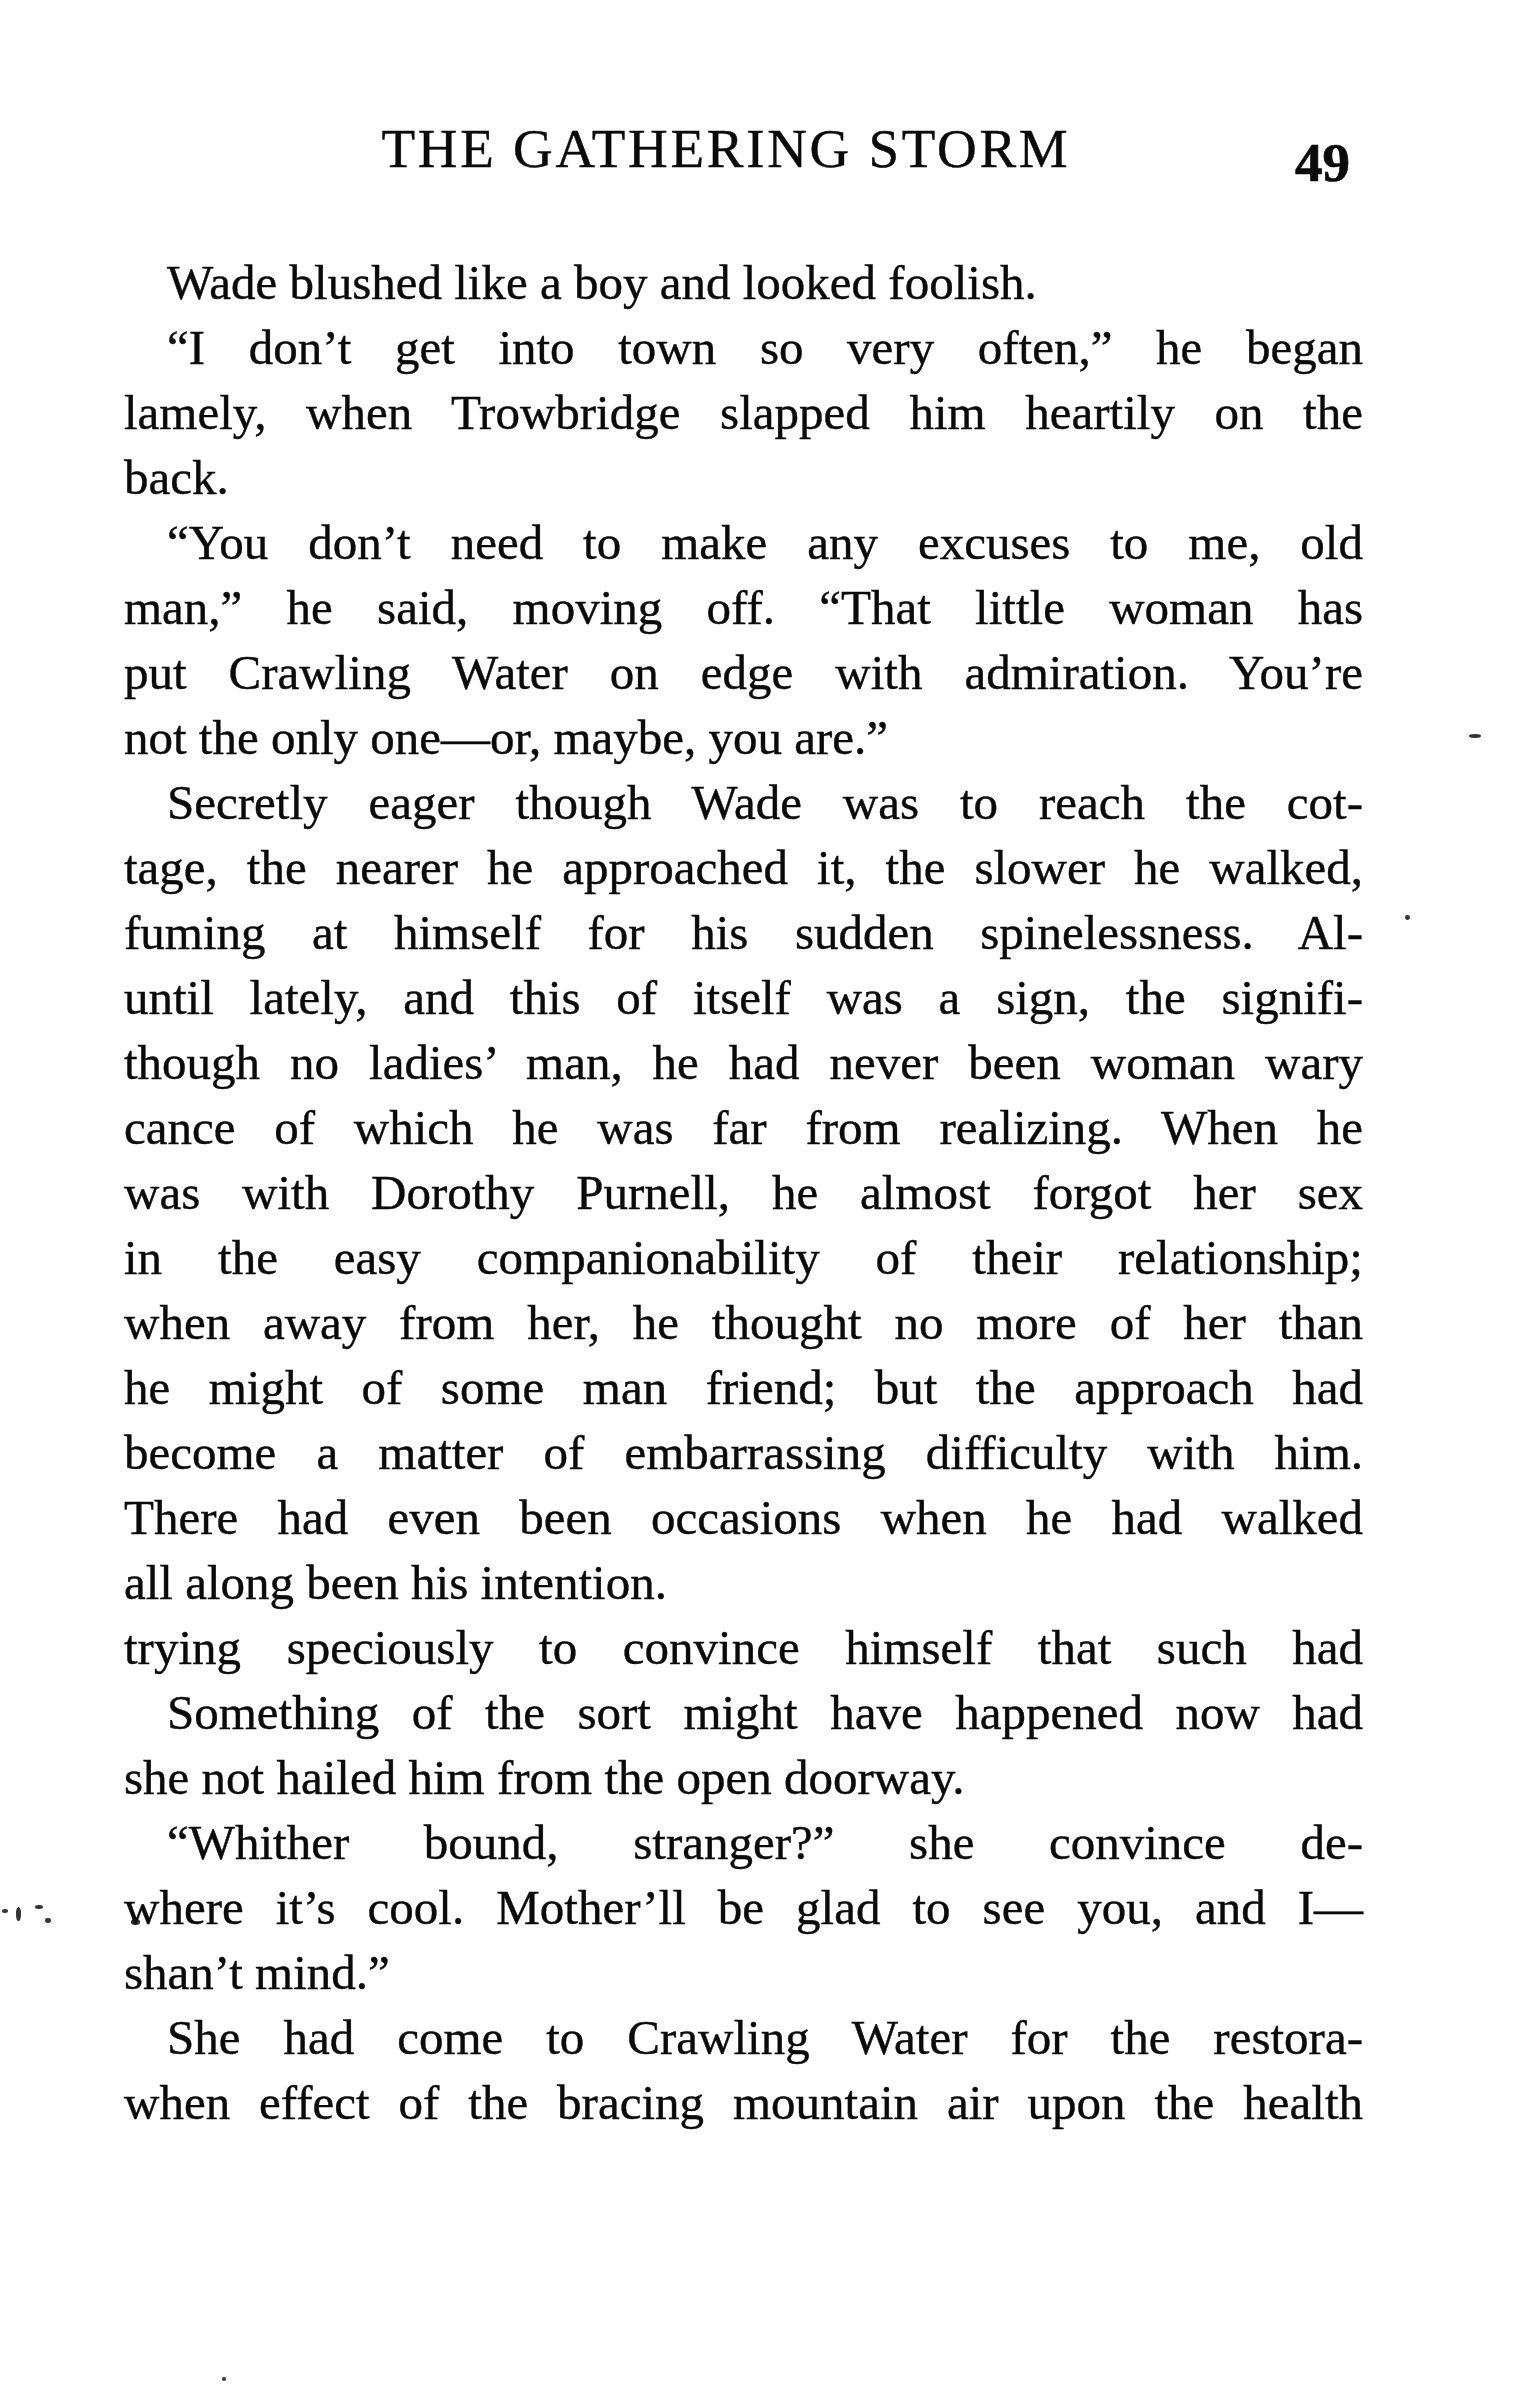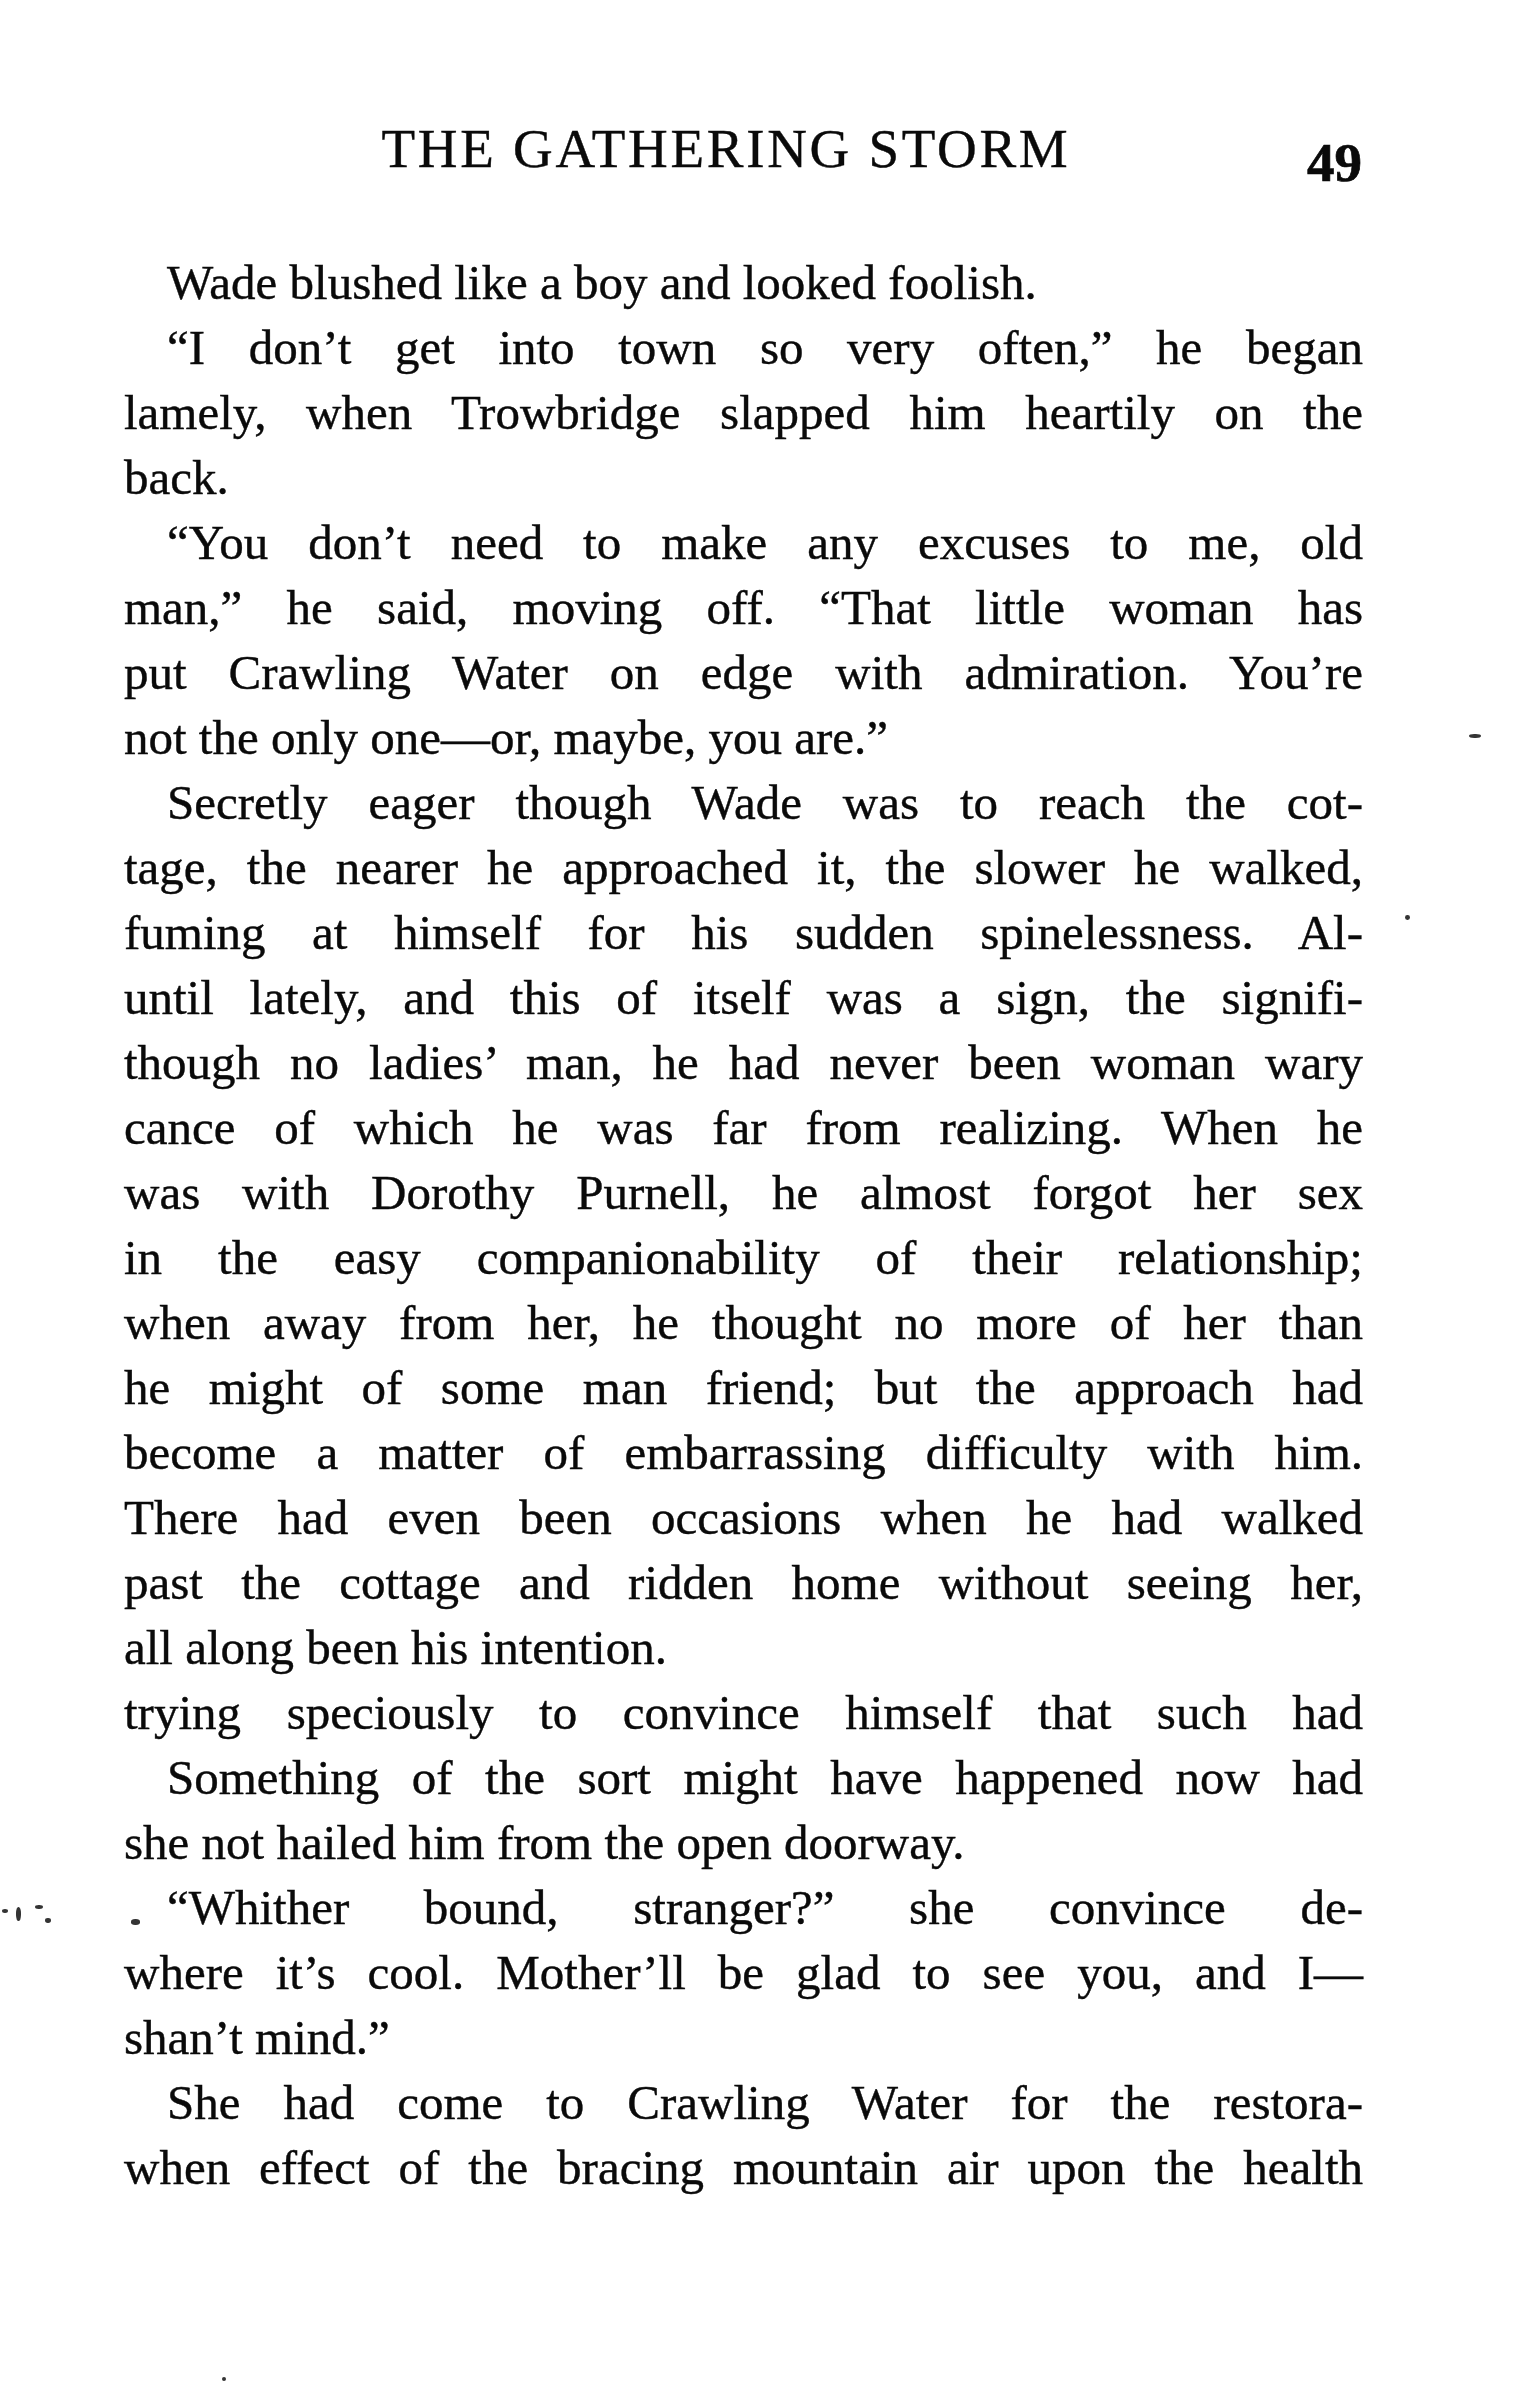--- a/index.html
+++ b/index.html
@@ -33,21 +33,21 @@
     right: 0;
     top: 0;
     text-align: center;
     font-size: 55px;
     line-height: 1;
     letter-spacing: 2.7px;
     white-space: nowrap;
   }
   .page-number {
     position: absolute;
-    right: 1px;
+    right: 13px;
     top: 14px;
     font-size: 55px;
     line-height: 1;
     font-weight: bold;
     -webkit-text-stroke: 0.7px #0a0a0a;
   }
   
   .text-block {
     position: absolute;
     left: 89px;
@@ -103,21 +103,20 @@
       <div class="line j">fuming at himself for his sudden spinelessness. Al-</div>
       <div class="line j">until lately, and this of itself was a sign, the signifi-</div>
       <div class="line j">though no ladies’ man, he had never been woman wary</div>
       <div class="line j">cance of which he was far from realizing. When he</div>
       <div class="line j">was with Dorothy Purnell, he almost forgot her sex</div>
       <div class="line j">in the easy companionability of their relationship;</div>
       <div class="line j">when away from her, he thought no more of her than</div>
       <div class="line j">he might of some man friend; but the approach had</div>
       <div class="line j">become a matter of embarrassing difficulty with him.</div>
       <div class="line j">There had even been occasions when he had walked</div>
-      <div class="line j">past the cottage and ridden home without seeing her,</div>
       <div class="line l">all along been his intention.</div>
       <div class="line j">trying speciously to convince himself that such had</div>
       <div class="line j indent">Something of the sort might have happened now had</div>
       <div class="line l">she not hailed him from the open doorway.</div>
       <div class="line j indent">“Whither bound, stranger?” she convince de-</div>
       <div class="line j">where it’s cool. Mother’ll be glad to see you, and I—</div>
       <div class="line l">shan’t mind.”</div>
       <div class="line j indent">She had come to Crawling Water for the restora-</div>
       <div class="line j">when effect of the bracing mountain air upon the health</div>
     </div>

